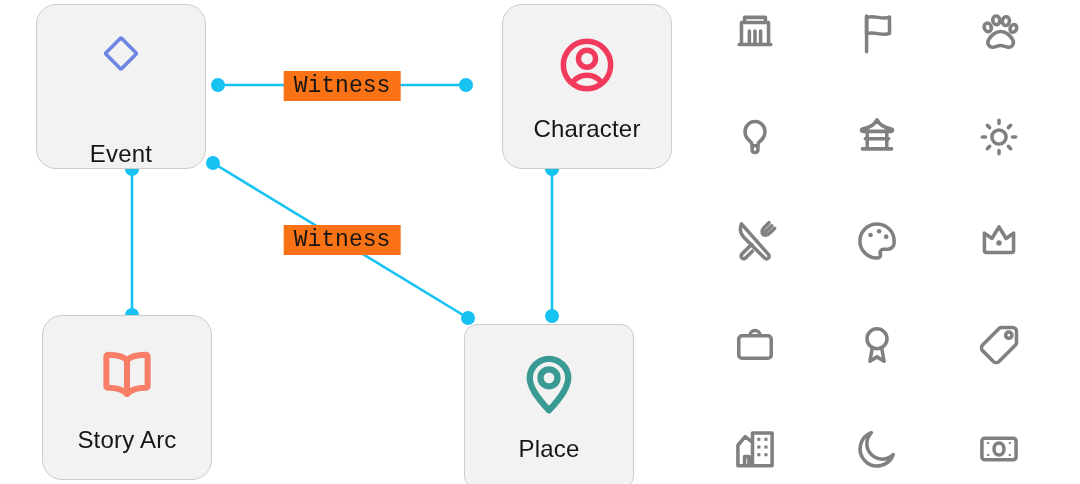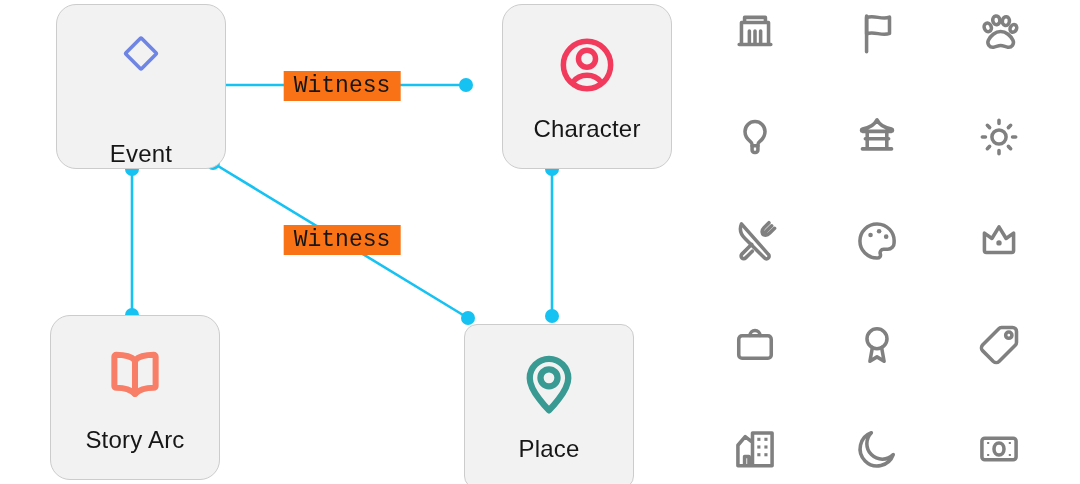--- a/index.html
+++ b/index.html
@@ -41,37 +41,37 @@
       <circle cx="466" cy="85" r="7"></circle>
       <circle cx="132" cy="169" r="7"></circle>
       <circle cx="132" cy="315" r="7"></circle>
       <circle cx="213" cy="163" r="7"></circle>
       <circle cx="468" cy="318" r="7"></circle>
       <circle cx="552" cy="169" r="7"></circle>
       <circle cx="552" cy="316" r="7"></circle>
     </g>
   </svg>
 
-  <div class="node" style="left:56px;top:4px;gap:48px;">
+  <div class="node" style="left:36px;top:4px;gap:48px;">
     <svg class="node-icon icon-event" viewBox="0 0 24 24" fill="none" stroke="currentColor" stroke-width="2" stroke-linejoin="round">
       <rect x="5.8" y="5.8" width="12.4" height="12.4" rx="0.6" transform="rotate(45 12 12)"></rect>
     </svg>
     <div class="node-label">Event</div>
   </div>
 
   <div class="node" style="left:466px;top:4px;margin-left:36px;">
     <svg class="node-icon icon-character" viewBox="0 0 24 24" fill="none" stroke="currentColor" stroke-width="2" stroke-linecap="round">
       <circle cx="12" cy="12" r="8.6"></circle>
       <circle cx="12" cy="9.7" r="3.1"></circle>
       <path d="M6.8 18.3a6.6 6.6 0 0 1 10.4 0"></path>
     </svg>
     <div class="node-label">Character</div>
   </div>
 
-  <div class="node" style="left:50px;top:315px;">
+  <div class="node" style="left:42px;top:315px;">
     <svg class="node-icon icon-storyarc" viewBox="0 0 24 24" fill="none" stroke="currentColor" stroke-width="2.2" stroke-linecap="round" stroke-linejoin="round">
       <path d="M12 6.3C10.6 4.9 8.4 4.3 5.2 4.3c-.4 0-.7.3-.7.7v10.6c0 .4.3.7.7.7 3.2 0 5.4.8 6.8 2.2 1.4-1.4 3.6-2.2 6.8-2.2.4 0 .7-.3.7-.7V5c0-.4-.3-.7-.7-.7-3.2 0-5.4.6-6.8 2z"></path>
       <path d="M12 6.3v12.2"></path>
     </svg>
     <div class="node-label">Story Arc</div>
   </div>
 
   <div class="node" style="left:464px;top:324px;border-radius:13px;">
     <svg class="node-icon icon-place" viewBox="0 0 24 24" fill="none" stroke="currentColor" stroke-width="2.3" stroke-linecap="round" stroke-linejoin="round">
       <path d="M12 21.2s-7-6.9-7-11.7a7 7 0 0 1 14 0c0 4.8-7 11.7-7 11.7z"></path>

